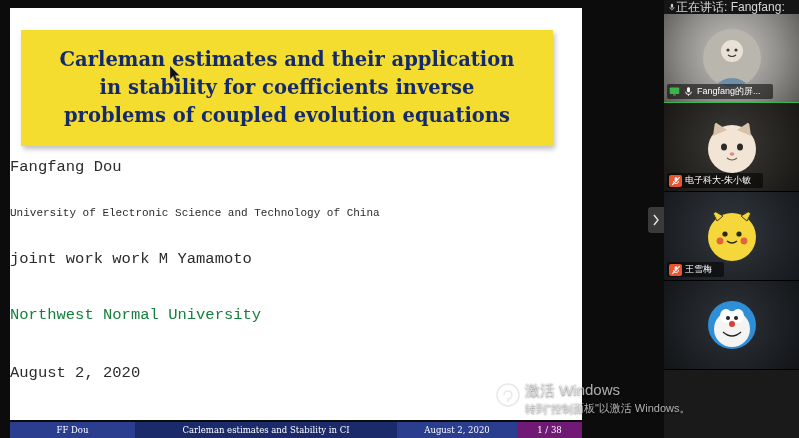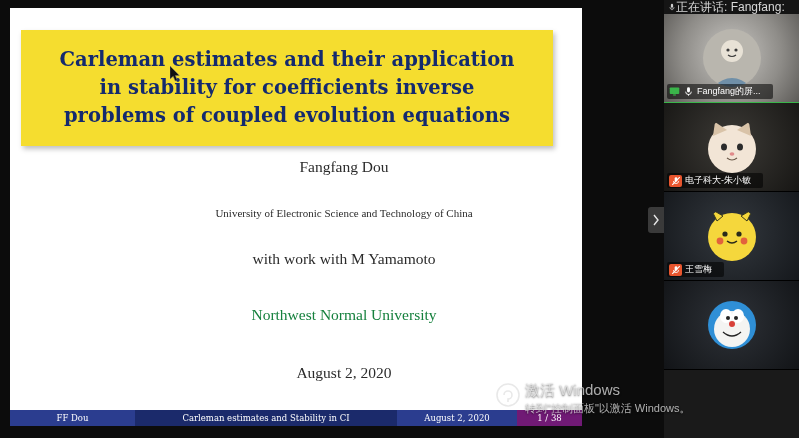--- a/index.html
+++ b/index.html
@@ -56,23 +56,22 @@
     font-size: 19.5px;
     line-height: 28px;
     text-align: center;
     padding: 0 30px;
   }
   .slide-body {
     position: absolute;
     left: 0;
     top: 150px;
     width: 668px;
-    text-align: center;
     color: #222;
-    font-family: Liberation Serif, serif;
+    font-family: Liberation Mono, monospace;
   }
   .author-line {
     font-size: 15.5px;
     margin-bottom: 31px;
     color: #2b2b2b;
   }
   .affil-line {
     font-size: 11px;
     margin-bottom: 31px;
     color: #2b2b2b;
@@ -91,21 +90,21 @@
     font-size: 15.5px;
     color: #2b2b2b;
   }
 
   
   .slide-footer {
     position: absolute;
     left: 10px;
     bottom: 0;
     width: 572px;
-    height: 28px;
+    height: 16px;
     display: flex;
     font-size: 8.5px;
     font-family: "DejaVu Serif", serif;
     color: #ffffff;
   }
   .sf-seg {
     display: flex;
     align-items: center;
     justify-content: center;
     height: 16px;
@@ -269,21 +268,21 @@
 
     <div class="slide">
 
       <div class="title-box">
         <div class="title-text">Carleman estimates and their application in stability for coefficients inverse problems of coupled evolution equations</div>
       </div>
 
       <div class="slide-body">
         <div class="author-line">Fangfang Dou</div>
         <div class="affil-line">University of Electronic Science and Technology of China</div>
-        <div class="joint-line">with work with M Yamamoto</div>
+        <div class="joint-line">joint work work M Yamamoto</div>
         <div class="univ-line">Northwest Normal University</div>
         <div class="date-line">August 2, 2020</div>
       </div>
 
       <svg class="cursor" viewBox="0 0 10 16">
         <path d="M0,0 L0,13 L3.2,10.2 L5.2,15 L7.2,14.1 L5.3,9.6 L9.3,9.4 Z" fill="#111" stroke="#777" stroke-width="0.5"></path>
       </svg>
     </div>
 
     <div class="slide-footer">

